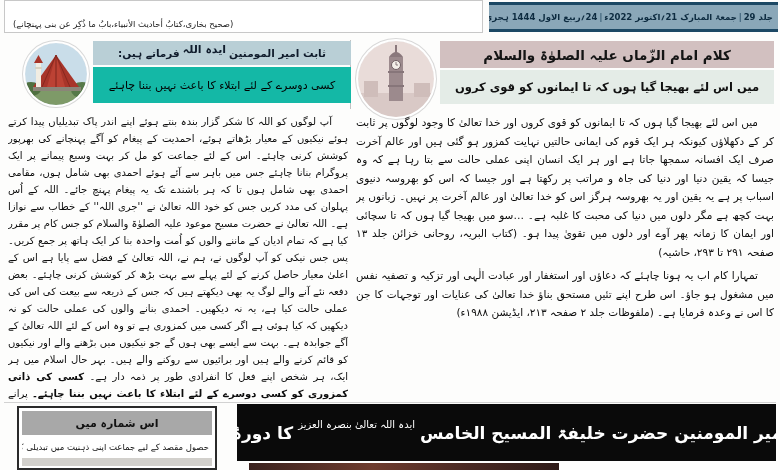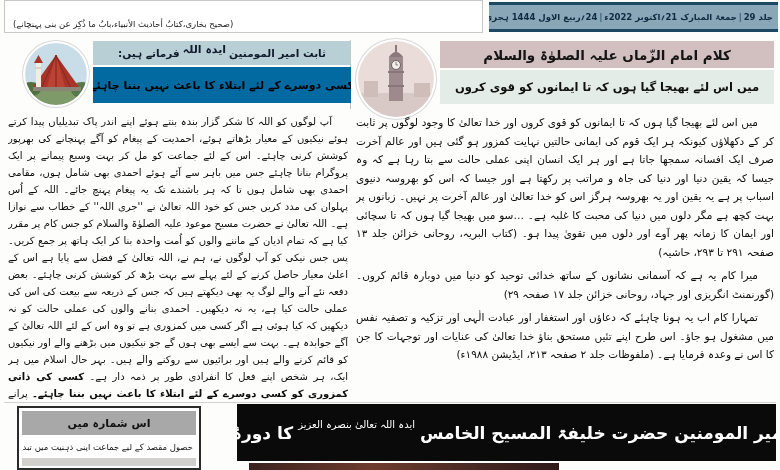--- a/index.html
+++ b/index.html
@@ -24,36 +24,36 @@
   .circle{position:absolute;border-radius:50%;overflow:hidden;box-shadow:0 0 0 2px #ffffff,0 0 0 3px #d8d8d8;}
   .circle-mosque{left:20px;top:2px;width:62px;height:62px;}
   .circle-tower{left:4px;top:0;width:76px;height:76px;}
   .bands{position:absolute;top:0;}
   .header-left .bands{left:88px;width:258px;}
   .header-right .bands{left:86px;width:334px;}
   .band{box-sizing:border-box;display:flex;align-items:center;justify-content:center;
     white-space:nowrap;overflow:hidden;}
   .band-kicker-left{height:24px;background:#b9cfd6;font-size:10.5px;font-weight:bold;color:#101c2c;margin-bottom:2px;gap:3px;}
   .band-kicker-left .small{font-size:11px;position:relative;top:-4px;}
-  .band-headline-left{height:36px;background:#0369a1;font-size:11px;font-weight:bold;color:#000;}
+  .band-headline-left{height:36px;background:#14b8a6;font-size:11px;font-weight:normal;color:#000;}
   .band-kicker-right{height:27px;background:#d2c0c0;font-size:13.5px;font-weight:bold;color:#141414;margin-bottom:2px;}
   .band-headline-right{height:34px;background:#e4ece7;font-size:11.5px;font-weight:bold;color:#101010;}
   .divider-v{position:absolute;left:350px;top:40px;width:1px;height:69px;background:#c2c2c2;}
 
   
   .body-col{position:absolute;top:113px;text-align:justify;color:#0c0c0c;overflow:hidden;}
   .body-left{left:8px;width:340px;height:287px;font-size:10px;line-height:17px;}
   .body-right{left:356px;width:418px;height:288px;font-size:10.5px;line-height:18.5px;}
   .body-col p{margin:0 0 5px 0;text-indent:16px;}
   .body-left b{font-weight:bold;}
 
   .hline{position:absolute;left:4px;top:402px;width:772px;height:1px;background:#d2d2d2;}
 
   
-  .index-box{position:absolute;left:17px;top:406px;width:184px;height:64px;background:#fff;
+  .index-box{position:absolute;left:17px;top:406px;width:200px;height:64px;background:#fff;
     border:2px solid #2a2a2a;box-sizing:border-box;padding:3px;overflow:hidden;}
   .index-title{height:24px;background:#a8a8a8;display:flex;align-items:center;justify-content:center;
     font-size:11px;font-weight:bold;color:#111;}
   .index-row{height:23px;display:flex;align-items:center;justify-content:flex-start;
     font-size:8.5px;color:#111;padding:0 3px;white-space:nowrap;overflow:hidden;}
   .index-band{height:8px;background:#d2d0cc;}
 
   
   .banner{position:absolute;left:237px;top:404px;width:539px;height:57px;background:#0a0a0a;
     display:flex;align-items:center;justify-content:center;gap:5px;color:#fff;white-space:nowrap;overflow:hidden;}
@@ -147,21 +147,20 @@
       <div class="band band-headline-right">میں اس لئے بھیجا گیا ہوں کہ تا ایمانوں کو قوی کروں</div>
     </div>
   </div>
 
   <div class="body-col body-left">
     <p><span>آپ لوگوں کو اللہ کا شکر گزار بندہ بنتے ہوئے اپنے اندر پاک تبدیلیاں پیدا کرتے ہوئے نیکیوں کے معیار بڑھاتے ہوئے، احمدیت کے پیغام کو آگے پہنچانے کی بھرپور کوشش کرنی چاہئے۔ اس کے لئے جماعت کو مل کر بہت وسیع پیمانے پر ایک پروگرام بنانا چاہئے جس میں باہر سے آئے ہوئے احمدی بھی شامل ہوں، مقامی احمدی بھی شامل ہوں تا کہ ہر باشندے تک یہ پیغام پہنچ جائے۔ اللہ کے اُس پہلوان کی مدد کریں جس کو خود اللہ تعالیٰ نے ''جری اللہ'' کے خطاب سے نوازا ہے۔ اللہ تعالیٰ نے حضرت مسیح موعود علیہ الصلوٰۃ والسلام کو جس کام پر مقرر کیا ہے کہ تمام ادیان کے ماننے والوں کو اُمت واحدہ بنا کر ایک ہاتھ پر جمع کریں۔ پس جس نیکی کو آپ لوگوں نے، ہم نے، اللہ تعالیٰ کے فضل سے پایا ہے اس کے اعلیٰ معیار حاصل کرنے کے لئے پہلے سے بہت بڑھ کر کوشش کرنی چاہئے۔ بعض دفعہ نئے آنے والے لوگ یہ بھی دیکھتے ہیں کہ جس کے ذریعہ سے بیعت کی اس کی عملی حالت کیا ہے، یہ نہ دیکھیں۔ احمدی بنانے والوں کی عملی حالت کو نہ دیکھیں کہ کیا ہوئی ہے اگر کسی میں کمزوری ہے تو وہ اس کے لئے اللہ تعالیٰ کے آگے جوابدہ ہے۔ بہت سے ایسے بھی ہوں گے جو نیکیوں میں بڑھنے والے اور نیکیوں کو قائم کرنے والے ہیں اور برائیوں سے روکنے والے ہیں۔ بہر حال اسلام میں ہر ایک، ہر شخص اپنے فعل کا انفرادی طور پر ذمہ دار ہے۔ </span><b>کسی کی ذاتی کمزوری کو کسی دوسرے کے لئے ابتلاء کا باعث نہیں بننا چاہئے۔</b><span> پرانے احمدیوں میں اگر کسی کو بگڑتا ہوا دیکھیں تو اس کے لئے بھی وہ دعا کریں کہ اللہ تعالیٰ ان کو سیدھے راستے پر چلائے اور استغفار کرتے ہوئے اپنی اصلاح کی بھی کوشش کریں اور اس میں جتنی زیادہ استغفار کریں گے جتنی زیادہ کوشش کریں گے اتنے اللہ تعالیٰ کے فضلوں کے وارث بنیں گے۔ (خطبہ جمعہ فرمودہ ۷؍جنوری ۲۰۰۵ء مطبوعہ الفضل انٹرنیشنل ۲۶؍جنوری ۲۰۰۵ء)</span></p>
   </div>
 
   <div class="body-col body-right">
     <p>میں اس لئے بھیجا گیا ہوں کہ تا ایمانوں کو قوی کروں اور خدا تعالیٰ کا وجود لوگوں پر ثابت کر کے دکھلاؤں کیونکہ ہر ایک قوم کی ایمانی حالتیں نہایت کمزور ہو گئی ہیں اور عالم آخرت صرف ایک افسانہ سمجھا جاتا ہے اور ہر ایک انسان اپنی عملی حالت سے بتا رہا ہے کہ وہ جیسا کہ یقین دنیا اور دنیا کی جاہ و مراتب پر رکھتا ہے اور جیسا کہ اس کو بھروسہ دنیوی اسباب پر ہے یہ یقین اور یہ بھروسہ ہرگز اس کو خدا تعالیٰ اور عالم آخرت پر نہیں۔ زبانوں پر بہت کچھ ہے مگر دلوں میں دنیا کی محبت کا غلبہ ہے۔ …سو میں بھیجا گیا ہوں کہ تا سچائی اور ایمان کا زمانہ پھر آوے اور دلوں میں تقویٰ پیدا ہو۔ (کتاب البریہ، روحانی خزائن جلد ۱۳ صفحہ ۲۹۱ تا ۲۹۳، حاشیہ)</p>
-    <p>میرا کام یہ ہے کہ آسمانی نشانوں کے ساتھ خدائی توحید کو دنیا میں دوبارہ قائم کروں۔ (گورنمنٹ انگریزی اور جہاد، روحانی خزائن جلد ۱۷ صفحہ ۲۹)</p>
     <p>تمہارا کام اب یہ ہونا چاہئے کہ دعاؤں اور استغفار اور عبادت الٰہی اور تزکیہ و تصفیہ نفس میں مشغول ہو جاؤ۔ اس طرح اپنے تئیں مستحق بناؤ خدا تعالیٰ کی عنایات اور توجہات کا جن کا اس نے وعدہ فرمایا ہے۔ (ملفوظات جلد ۲ صفحہ ۲۱۳، ایڈیشن ۱۹۸۸ء)</p>
   </div>
 
   <div class="hline"></div>
 
   <div class="index-box">
     <div class="index-title">اس شمارہ میں</div>
     <div class="index-row">
       <span>حصول مقصد کے لیے جماعت اپنی ذہنیت میں تبدیلی کر لے</span>
 

